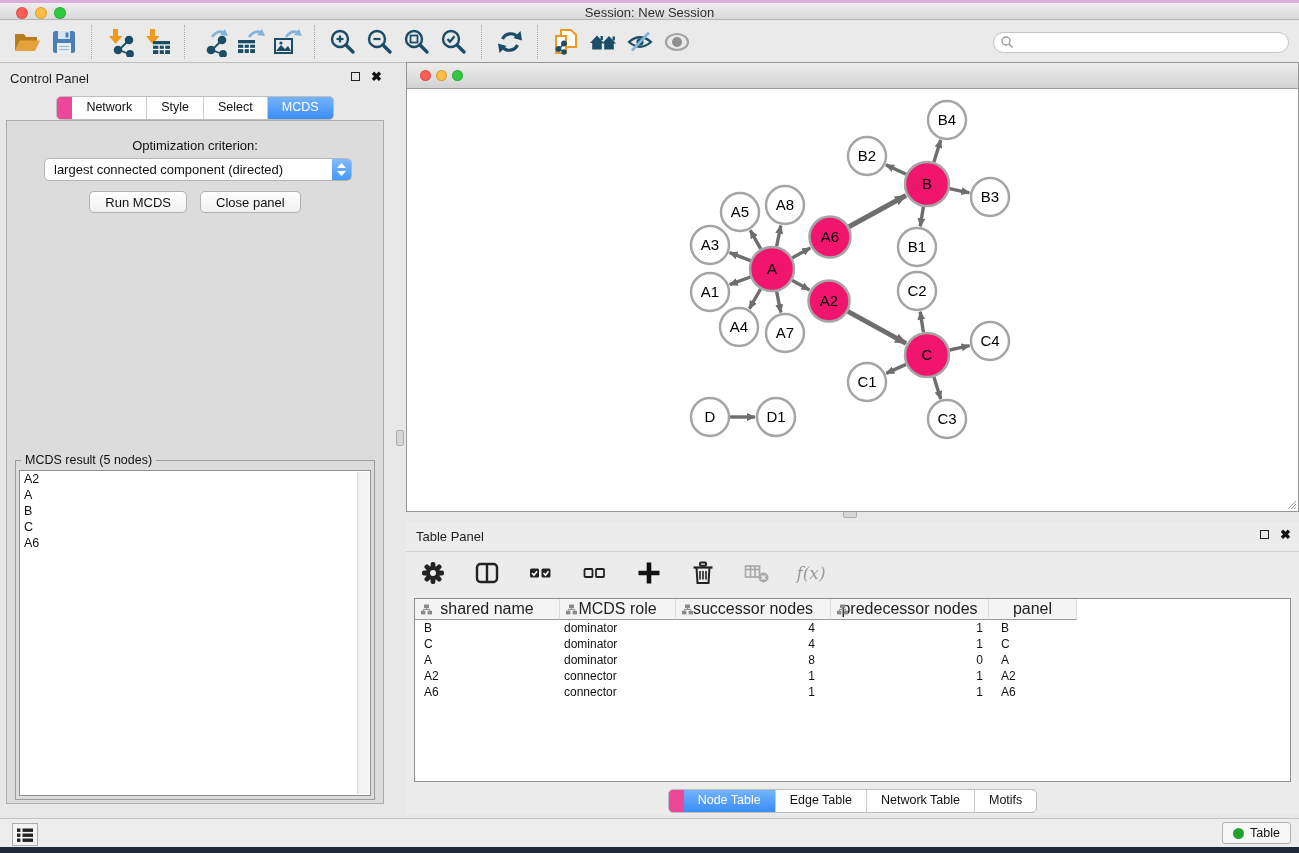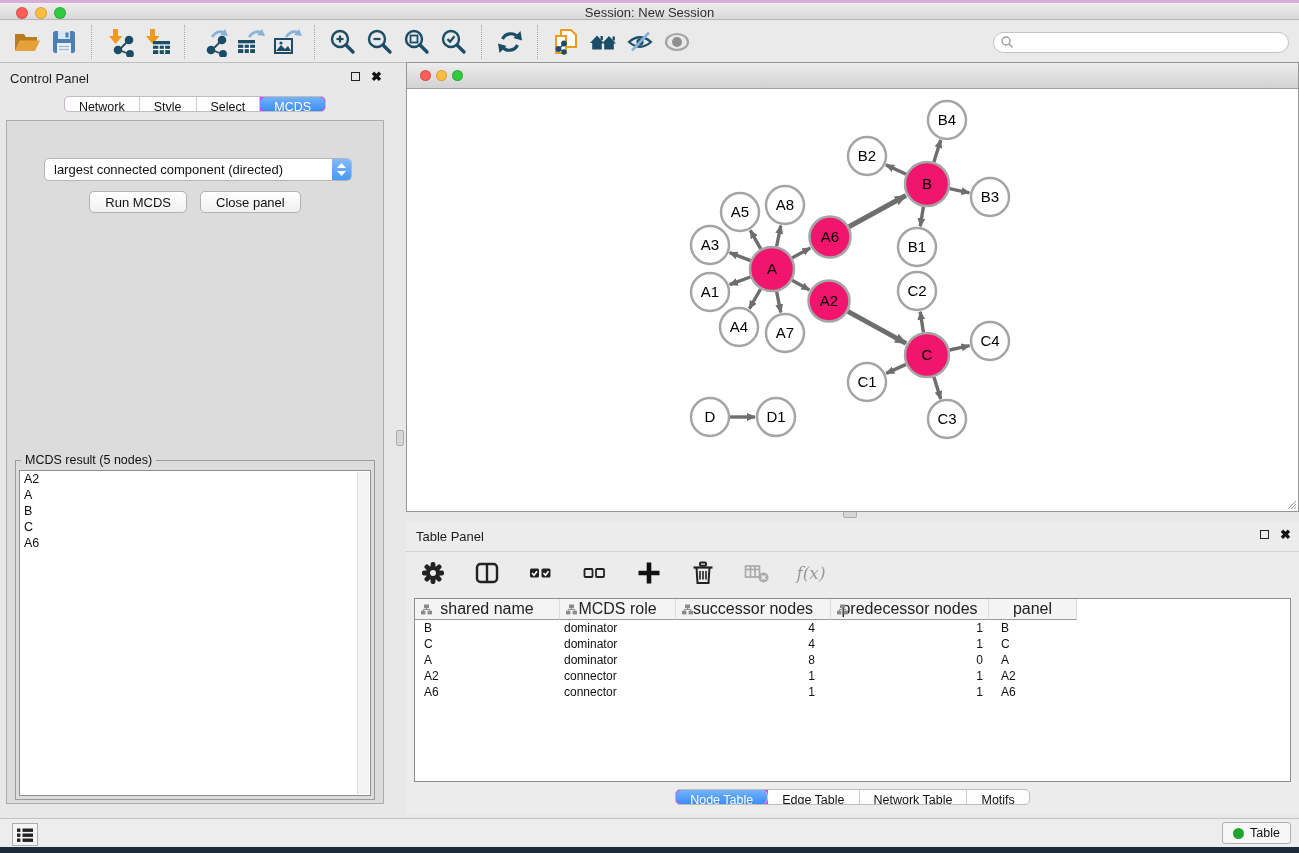--- a/index.html
+++ b/index.html
@@ -22,24 +22,24 @@
   #search-wrap input { border:none; outline:none; flex:1; height:17px; font-size:12px; background:transparent; }
 
   
   #control-panel { position:absolute; left:0; top:63px; width:390px; height:752px; background:#E8E8E8; }
   .panel-header { position:relative; height:26px; }
   .panel-header .ph-title { position:absolute; left:10px; top:8px; font-size:13px; color:#1C1C1C; }
   .ph-icons { position:absolute; right:8px; top:9px; display:flex; gap:11px; align-items:center; }
   .float-icon { width:9px; height:9px; border:1.5px solid #222; display:inline-block; }
   .close-x { font-size:13px; font-weight:bold; color:#111; line-height:9px; }
   #cp-tabs { position:absolute; left:0; right:0; top:33px; display:flex; justify-content:center; }
-  .seg { display:inline-flex; border:1px solid #BDBDBD; border-radius:5px; overflow:hidden; background:#d946ef; height:16px; }
+  .seg { display:inline-flex; border:1px solid #BDBDBD; border-radius:5px; overflow:hidden; background:#ec4899; height:24px;padding-left:15px; }
   .seg .tab { padding:0 14px; font-size:12.5px; line-height:20px; color:#111; background:#FEFEFE; border-right:1px solid #CCC; cursor:default; }
   .seg .tab:last-child { border-right:none; }
-  .seg .tab.active { background:linear-gradient(#74B3FC,#3B8DF6); color:#fff;border-radius:6px; }
+  .seg .tab.active { background:linear-gradient(#74B3FC,#3B8DF6); color:#fff; }
   #cp-content { position:absolute; left:6px; top:57px; width:378px; height:684px; background:#DCDCDC; border:1px solid #ACACAC; }
   #opt-label { position:absolute; left:0; right:0; top:17px; text-align:center; font-size:13px; color:#111; }
   #criterion-combo { position:absolute; left:37px; top:37px; width:308px; height:23px; border:1px solid #B6B6B6; border-radius:5px; background:#fff; display:flex; align-items:center; }
   #criterion-combo .value { flex:1; font-size:13px; padding:0 9px; color:#111; white-space:nowrap; }
   #criterion-combo .spinner { width:19px; align-self:stretch; background:linear-gradient(#82BAFC,#459AF7); border-radius:0 4px 4px 0; display:flex; align-items:center; justify-content:center; }
   .btn { background:linear-gradient(#FFFFFF,#F0F0F0); border:1px solid #B2B2B2; border-radius:5px; height:22px; font-size:13px; color:#111; padding:0 15px; font-family:inherit; }
   #cp-buttons { position:absolute; left:0; right:0; top:70px; display:flex; justify-content:center; gap:13px; }
   #result-box { position:absolute; left:8px; top:339px; width:360px; height:340px; border:1px solid #9B9B9B; }
   #result-box .gb-title { position:absolute; top:-8px; left:5px; background:#DCDCDC; padding:0 4px; font-size:12.5px; color:#111; }
   #result-list { position:absolute; left:3px; right:3px; top:9px; bottom:3px; background:#fff; border:1px solid #8F8F8F; overflow:hidden; }
@@ -300,20 +300,21 @@
   </div>
   <div id="cp-tabs">
       <div class="seg">
         <div class="tab">Network</div>
         <div class="tab">Style</div>
         <div class="tab">Select</div>
         <div class="tab active">MCDS</div>
       </div>
     </div>
   <div id="cp-content">
+    <div id="opt-label">Optimization criterion:</div>
     <div id="criterion-combo">
       <span class="value">largest connected component (directed)</span>
       <span class="spinner">
         <svg width="9" height="13" viewBox="0 0 9 13">
             <polygon points="4.5,0 9,5 0,5" fill="#fff"></polygon>
             <polygon points="4.5,13 9,8 0,8" fill="#fff"></polygon>
           </svg>
       </span>
     </div>
     <div id="cp-buttons">

